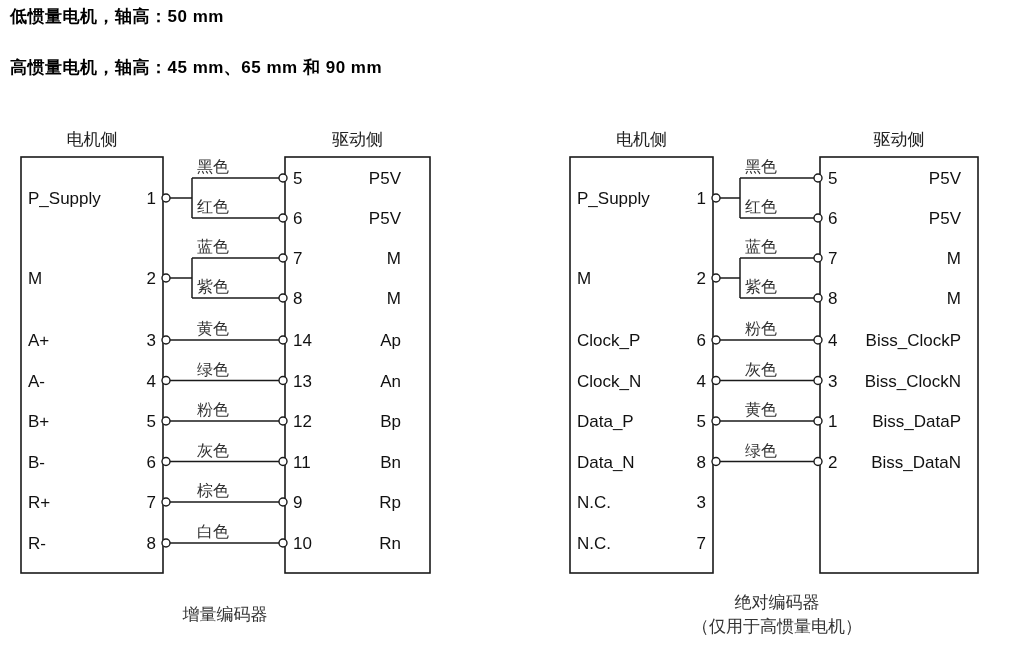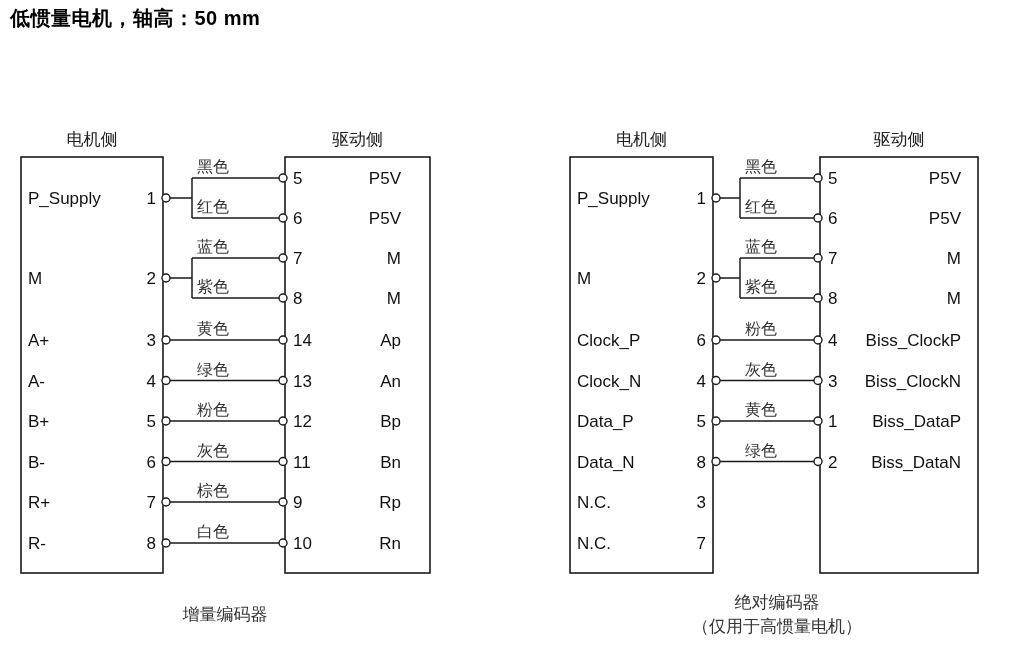--- a/index.html
+++ b/index.html
@@ -7,21 +7,21 @@
     position: relative;
     width: 1010px;
     height: 659px;
     background: #ffffff;
     overflow: hidden;
     font-family: "Liberation Sans", "DejaVu Sans", sans-serif;
   }
   .heading {
     position: absolute;
     left: 10px;
-    font-size: 20px;
+    font-size: 17px;
     font-weight: bold;
     color: #000;
     letter-spacing: 0.5px;
     white-space: nowrap;
   }
   .heading-1 { top: 5px; }
   .heading-2 { top: 56px; }
   svg { position: absolute; left: 0; top: 0; }
   .box  { fill: #ffffff; stroke: #1a1a1a; stroke-width: 1.6; }
   .wire { stroke: #1a1a1a; stroke-width: 1.5; fill: none; }
@@ -33,20 +33,21 @@
   .hdr  { font-size: 17px; fill: #222; }
   .cap  { font-size: 17px; fill: #333; }
   .mid  { text-anchor: middle; }
   .end  { text-anchor: end; }
 </style>
 </head>
 <body>
 
 <div class="page">
   <div class="heading heading-1">低惯量电机，轴高：50 mm</div>
+  <div class="heading heading-2">高惯量电机，轴高：45 mm、65 mm 和 90 mm</div>
   <svg id="diagram-svg" width="1010" height="659" viewBox="0 0 1010 659">
       <g>
         <rect x="21" y="157" width="142" height="416" class="box"></rect>
         <rect x="285" y="157" width="145" height="416" class="box"></rect>
         <text x="92" y="145" class="t hdr mid">电机侧</text>
         <text x="357.5" y="145" class="t hdr mid">驱动侧</text>
         <text x="28" y="204" class="t sig">P_Supply</text>
         <text x="156" y="204" class="t num end">1</text>
         <text x="28" y="284" class="t sig">M</text>
         <text x="156" y="284" class="t num end">2</text>

